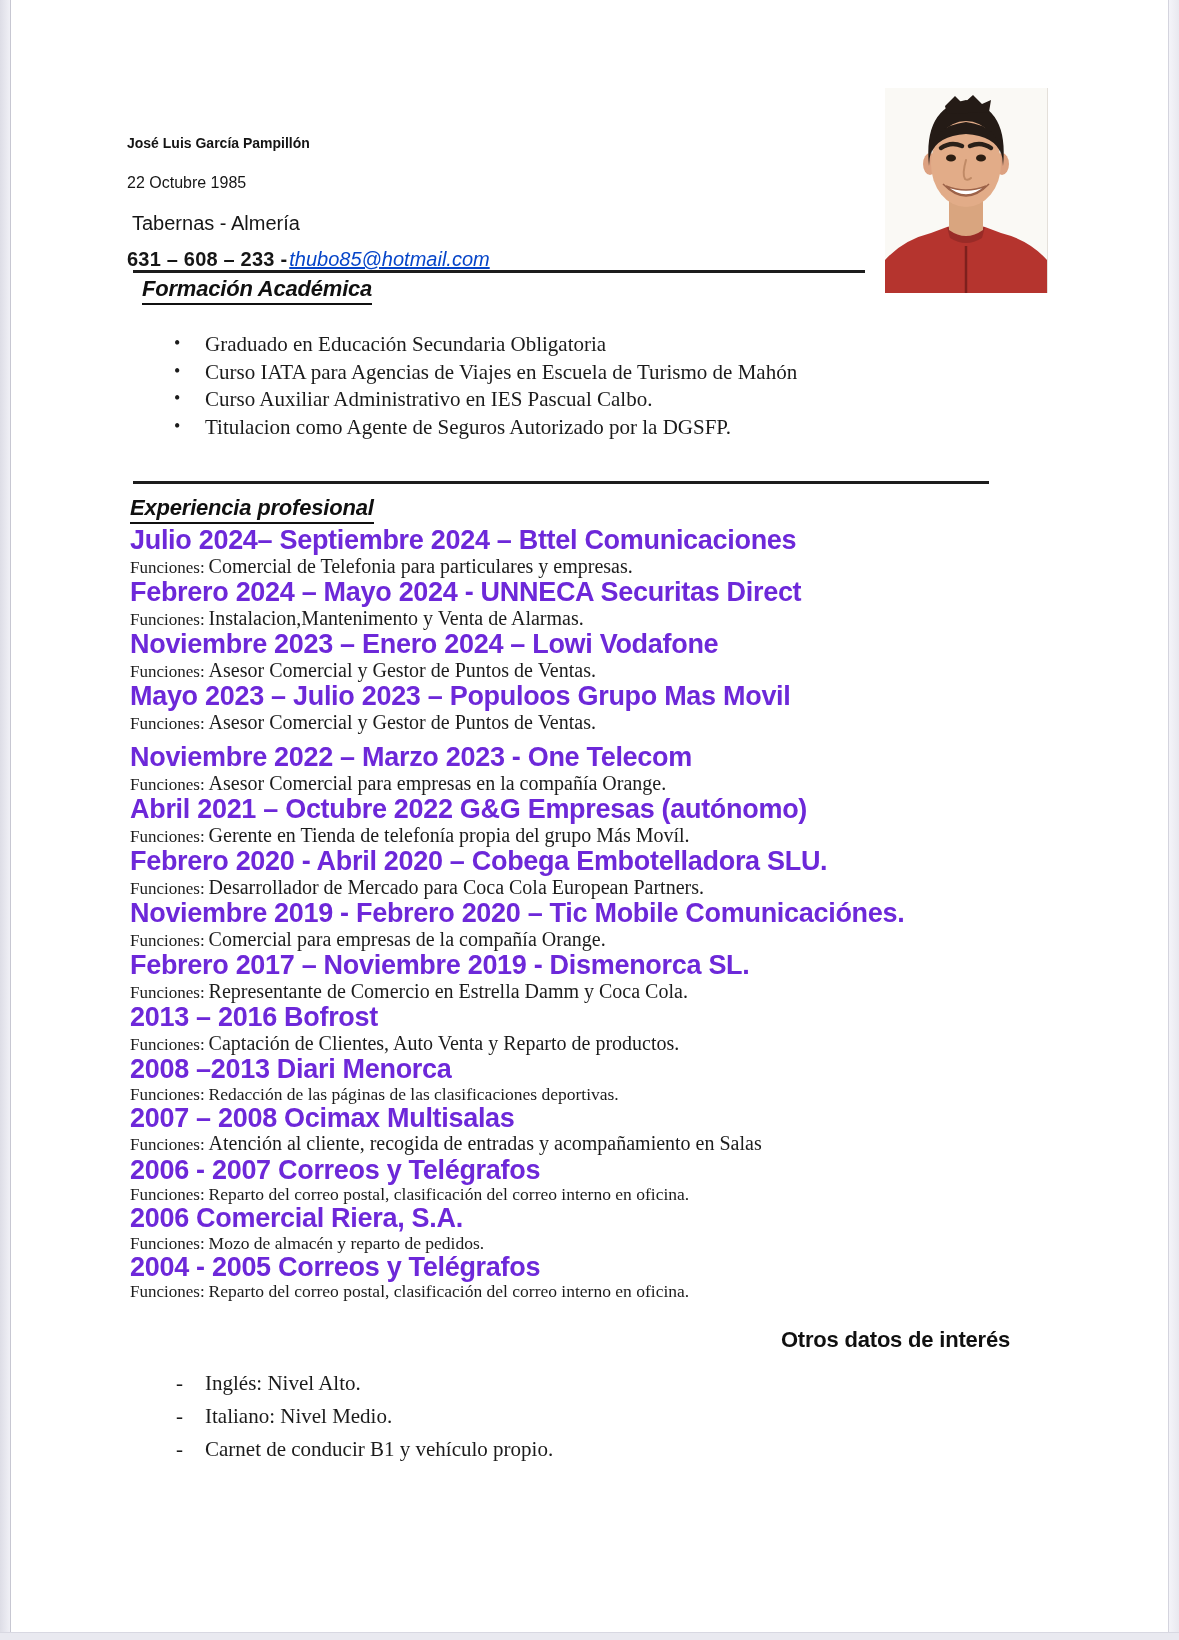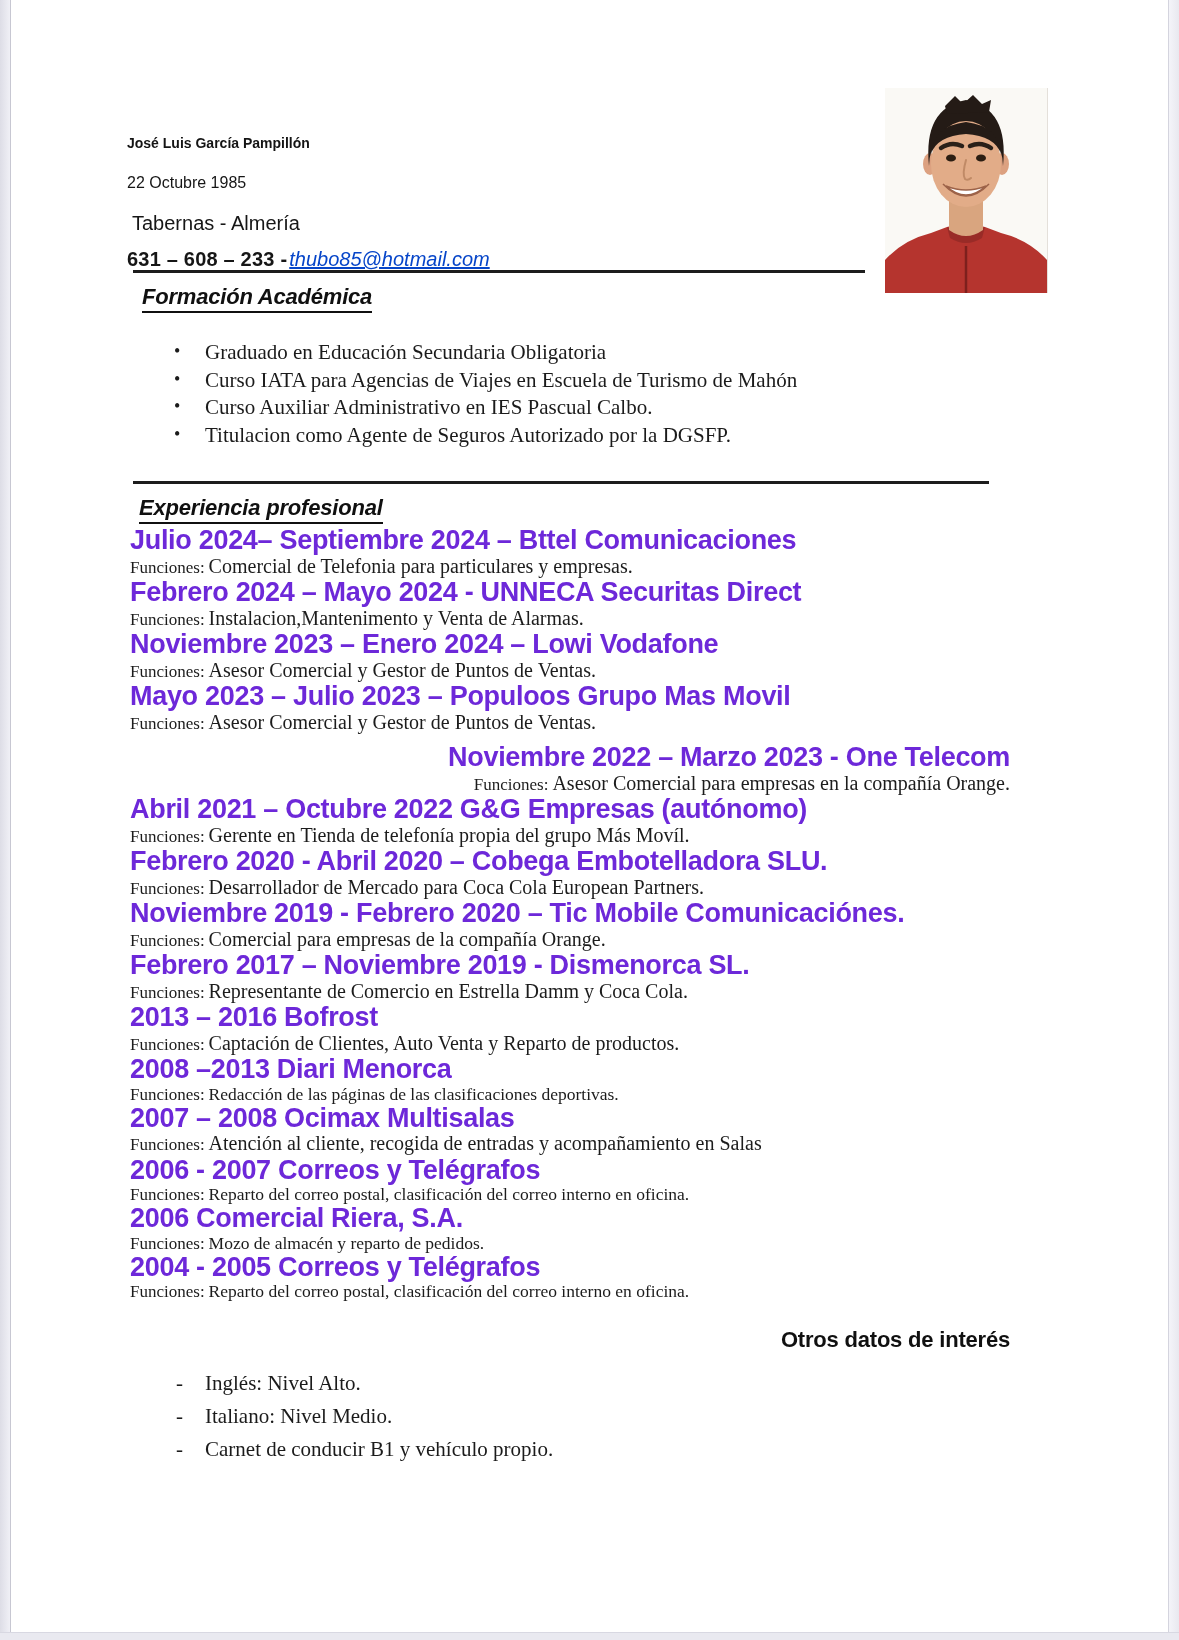--- a/index.html
+++ b/index.html
@@ -41,44 +41,44 @@
 
   .section-heading{
     display:inline-block;
     font-family:"Liberation Sans", sans-serif;
     font-size:22px;font-weight:bold;font-style:italic;
     letter-spacing:-0.2px;color:#101010;
     border-bottom:2.5px solid #101010;padding-bottom:1px;
   }
 
   
-  .edu-section{position:absolute;left:142px;top:284px;width:860px;}
+  .edu-section{position:absolute;left:142px;top:276px;width:860px;}
   .edu-list{list-style:none;margin:26px 0 0 0;padding:0;}
   .edu-list li{
     font-family:"Liberation Serif", serif;
     font-size:21px;line-height:27.5px;color:#1b1b1b;
     padding-left:63px;position:relative;
   }
   .edu-list .bullet{position:absolute;left:32px;top:-1px;font-size:18px;}
 
   
   .exp-section{position:absolute;left:130px;top:495px;width:880px;}
-  .exp-section .section-heading{margin-bottom:4px;margin-left:9px;}
+  .exp-section .section-heading{margin-bottom:4px;}
   .entry-title{
     font-family:"Liberation Sans", sans-serif;
     font-size:27px;font-weight:bold;line-height:25.5px;
     letter-spacing:-0.3px;color:#6d28d9;
   }
   .entry-desc{
     font-family:"Liberation Serif", serif;
     font-size:20px;line-height:25.5px;color:#1c1c1c;
   }
   .entry-desc .func-label{font-size:17px;margin-right:4px;}
   .entry-desc.small{font-size:17.5px;line-height:22px;}
-  .entry.gap{margin-top:9px;text-align:right;}
+  .entry.gap{margin-top:9px;}
 
   
   .other-section{margin-top:24px;margin-left:12px;}
   .other-heading{font-size:22px;font-weight:bold;letter-spacing:-0.2px;color:#101010;text-align:right;}
   .other-list{list-style:none;margin:14px 0 0 0;padding:0;}
   .other-list li{
     font-family:"Liberation Serif", serif;
     font-size:21px;line-height:33px;color:#1b1b1b;
     padding-left:63px;position:relative;
   }

